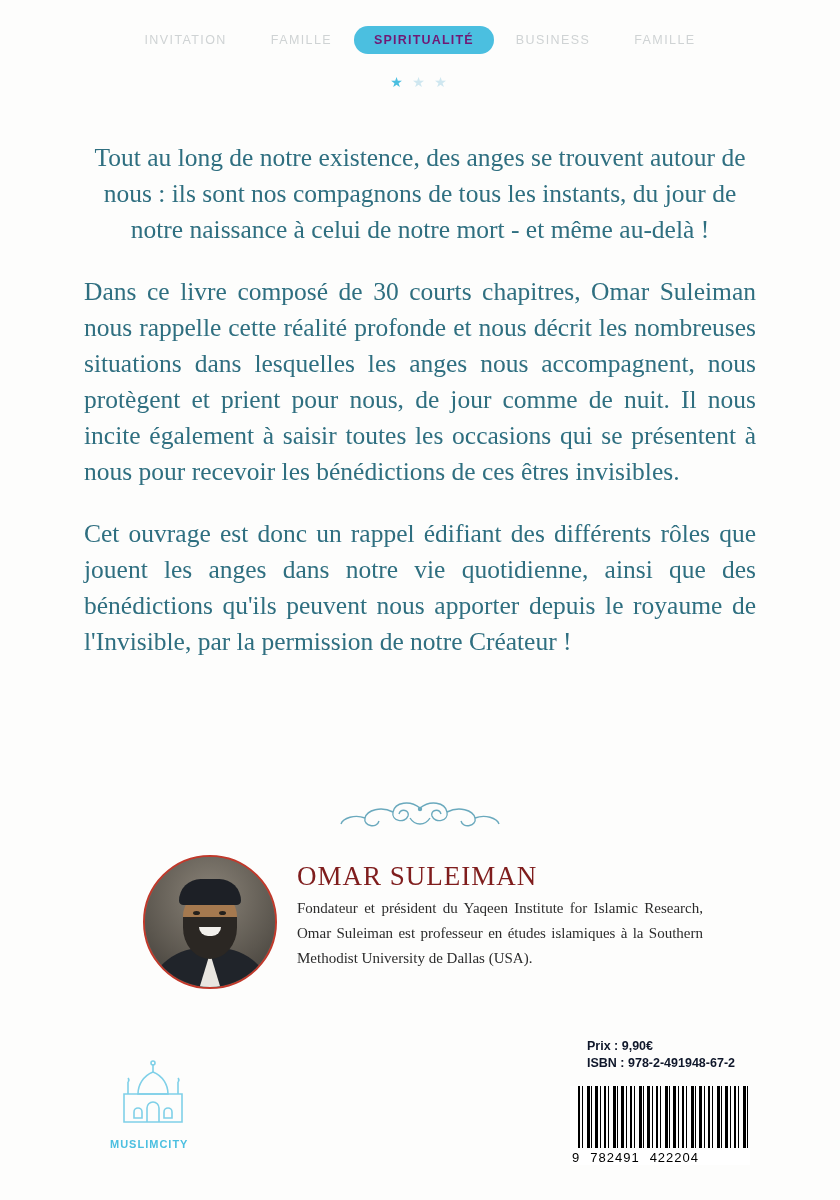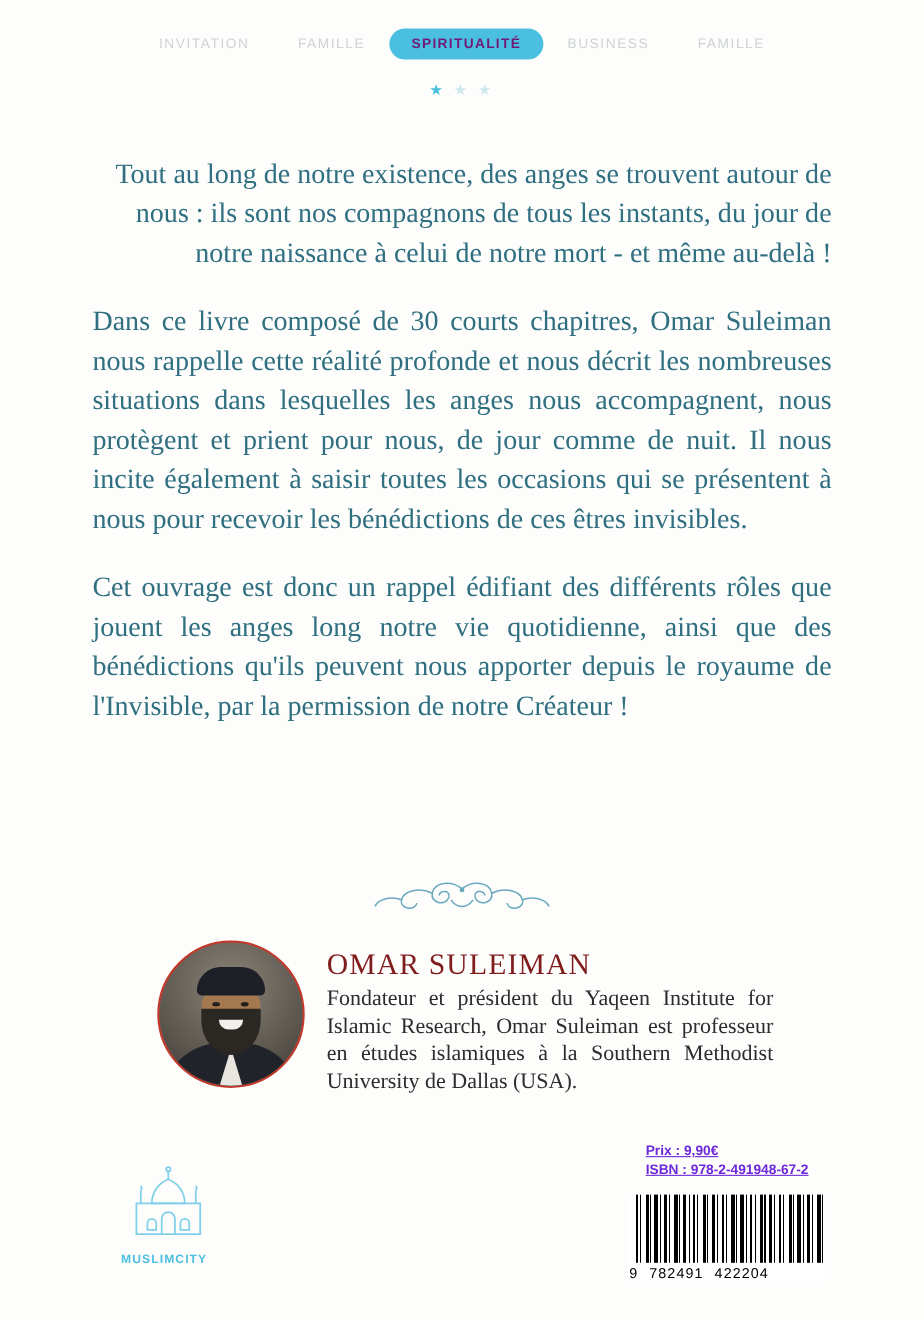--- a/index.html
+++ b/index.html
@@ -81,21 +81,21 @@
     color: #2f6f80;
     font-size: 25.5px;
     line-height: 36px;
     text-align: justify;
     text-justify: inter-word;
   }
   .copy p {
     margin: 0 0 26px 0;
   }
   .copy p:first-child {
-    text-align: right;
+    text-align: center;
   }
 
   
   .ornament {
     position: absolute;
     top: 800px;
     left: 0;
     width: 840px;
     text-align: center;
     color: #6aa9bd;
@@ -202,21 +202,21 @@
     flex: 1;
   }
   .author-name {
     font-family: "Liberation Serif", serif;
     font-size: 27px;
     letter-spacing: 1px;
     color: #7f1d1d;
     margin: 0 0 4px 0;
   }
   .author-bio {
-    font-size: 20px;
+    font-size: 15px;
     line-height: 25px;
     color: #2c2c2c;
     text-align: justify;
     margin: 0;
   }
 
   
   .logo {
     position: absolute;
     left: 110px;
@@ -233,24 +233,23 @@
     font-weight: bold;
   }
 
   
   .meta {
     position: absolute;
     left: 587px;
     top: 1038px;
     font-family: "Liberation Sans", sans-serif;
     font-size: 12.5px;
-    color: #6d28d9;
+    color: #0f172a;
     line-height: 17px;
     font-weight: bold;
-    text-decoration: underline;
   }
   .barcode-wrap {
     position: absolute;
     left: 570px;
     top: 1086px;
     width: 180px;
     background: #fff;
   }
   .barcode {
     height: 62px;
@@ -291,21 +290,21 @@
 
   <div class="level">
     <div class="stars">
       <span class="on">★</span> <span>★</span> <span>★</span>
     </div>
   </div>
 
   <div class="copy">
     <p>Tout au long de notre existence, des anges se trouvent autour de nous : ils sont nos compagnons de tous les instants, du jour de notre naissance à celui de notre mort - et même au-delà !</p>
     <p>Dans ce livre composé de 30 courts chapitres, Omar Suleiman nous rappelle cette réalité profonde et nous décrit les nombreuses situations dans lesquelles les anges nous accompagnent, nous protègent et prient pour nous, de jour comme de nuit. Il nous incite également à saisir toutes les occasions qui se présentent à nous pour recevoir les bénédictions de ces êtres invisibles.</p>
-    <p>Cet ouvrage est donc un rappel édifiant des différents rôles que jouent les anges long notre vie quotidienne, ainsi que des bénédictions qu'ils peuvent nous apporter depuis le royaume de l'Invisible, par la permission de notre Créateur !</p>
+    <p>Cet ouvrage est donc un rappel édifiant des différents rôles que jouent les anges dans notre vie quotidienne, ainsi que des bénédictions qu'ils peuvent nous apporter depuis le royaume de l'Invisible, par la permission de notre Créateur !</p>
   </div>
 
   <div class="ornament">
     <svg width="210" height="34" viewBox="0 0 210 34" fill="none" stroke="#6aa9bd" stroke-width="1.4">
       <path d="M105 8 C95 0, 80 2, 78 12 C76 21, 90 24, 93 16 C95 10, 86 8, 84 14"></path>
       <path d="M105 8 C115 0, 130 2, 132 12 C134 21, 120 24, 117 16 C115 10, 124 8, 126 14"></path>
       <path d="M78 12 C66 6, 52 10, 50 18 C48 26, 62 29, 64 21"></path>
       <path d="M132 12 C144 6, 158 10, 160 18 C162 26, 148 29, 146 21"></path>
       <path d="M50 18 C40 14, 28 18, 26 24"></path>
       <path d="M160 18 C170 14, 182 18, 184 24"></path>

